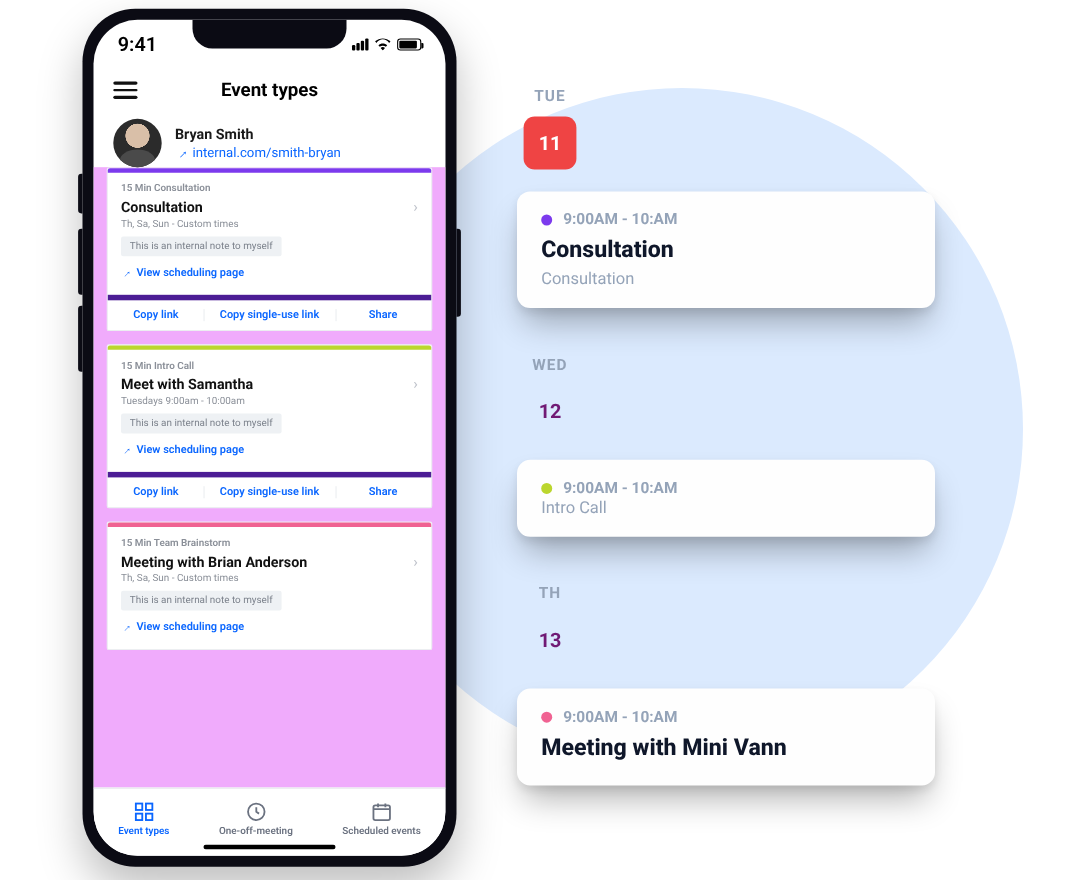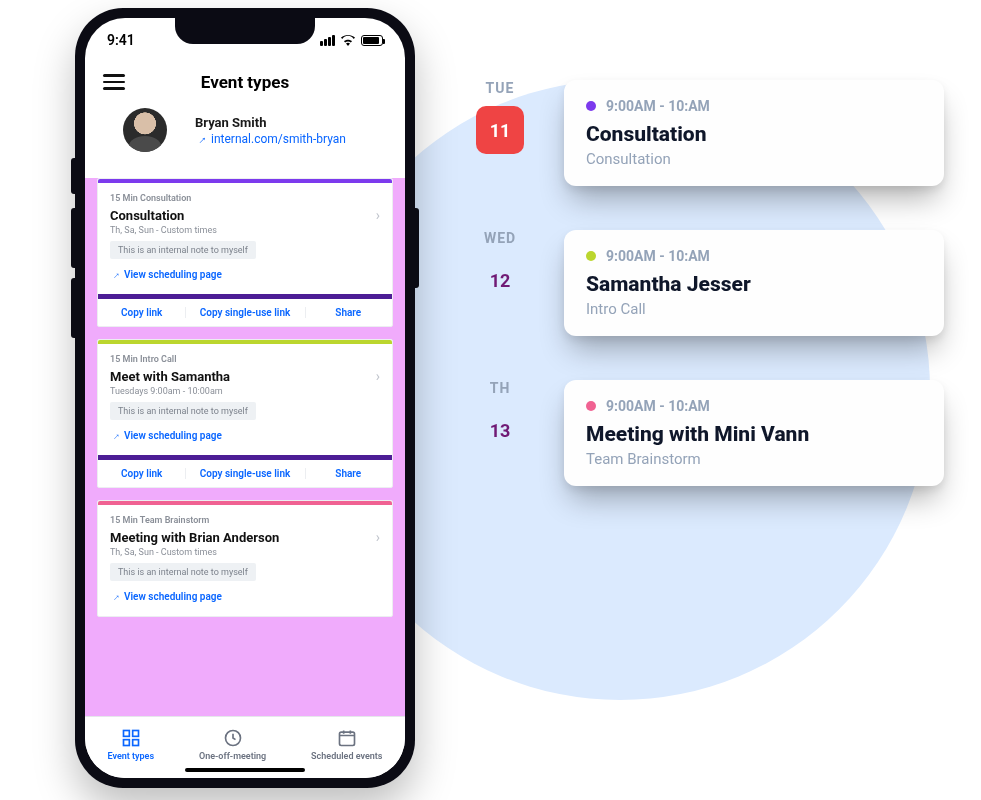--- a/index.html
+++ b/index.html
@@ -63,42 +63,41 @@
     top: 0; left: 50%; transform: translateX(-50%);
     width: 140px; height: 26px;
     background: #0b0b14;
     border-radius: 0 0 18px 18px;
     z-index: 5;
   }
   .statusbar {
     height: 44px;
     display: flex; align-items: center; justify-content: space-between;
     padding: 0 22px;
-    font-size: 14px; font-weight: 600;
+    font-size: 18px; font-weight: 600;
   }
   .sbi { display:flex; gap:5px; align-items:center; }
   .signal { display:flex; gap:1px; align-items:flex-end; }
   .signal span { width:3px; background:#000; border-radius:1px; }
   .wifi { width:16px; height:12px; }
   .batt { width:22px; height:11px; border:1.5px solid #000; border-radius:3px; position:relative; }
   .batt:after { content:""; position:absolute; right:-3px; top:3px; width:2px; height:5px; background:#000; border-radius:0 1px 1px 0; }
   .batt:before { content:""; position:absolute; left:1px; top:1px; bottom:1px; width:16px; background:#000; border-radius:1px; }
 
   .topnav {
     display: flex; align-items: center; justify-content: center;
     height: 40px; position: relative;
   }
   .hamburger { position:absolute; left:18px; top:8px; cursor:pointer; }
   .hamburger div { width:22px; height:2.5px; background:#111; margin:4px 0; border-radius:2px; }
   .topnav h1 { font-size: 17px; font-weight: 700; }
 
   .profile {
-    display:flex; gap:28px; align-items:center;
-    padding: 6px 18px 26px;
-    margin-left: 20px;
+    display:flex; gap:12px; align-items:center;
+    padding: 6px 18px 0;
   }
   .avatar {
     width:44px; height:44px; border-radius:50%;
     background: radial-gradient(circle at 50% 35%, #d9bfa8 0 30%, #2b2b2b 31% 100%);
     position:relative; overflow:hidden;
   }
   .avatar:after { content:""; position:absolute; bottom:-4px; left:6px; right:6px; height:20px; background:#4a4a4a; border-radius:50% 50% 0 0; }
   .profile .name { font-size: 13px; font-weight: 700; color:#1a1a1a; }
   .profile .link { font-size: 12px; color:#0a66ff; display:flex; gap:4px; align-items:center; margin-top:2px; }
 
@@ -138,21 +137,21 @@
   .tab { display:flex; flex-direction:column; align-items:center; gap:3px; font-size:9px; color:#6b7280; font-weight:600; }
   .tab.active { color:#0a66ff; }
   .tab svg { width:20px; height:20px; }
   .homebar { position:absolute; bottom:6px; left:50%; transform:translateX(-50%); width:120px; height:4px; background:#000; border-radius:3px; }
 
   
   .schedule {
     position:absolute; left:470px; top:80px; z-index:3;
     display:flex; flex-direction:column; gap:44px;
   }
-  .srow { display:flex; gap:34px; align-items:flex-start; }
+  .srow { display:flex; gap:20px; align-items:flex-start;flex-direction:column; }
   .daycol { width:60px; text-align:center; }
   .dow { font-size:14px; font-weight:700; color:#94a3b8; letter-spacing:1px; margin-bottom:10px; }
   .dnum {
     width:48px; height:48px; margin:0 auto; border-radius:10px;
     display:flex; align-items:center; justify-content:center;
     font-size:18px; font-weight:700; color:#701a75;
   }
   .dnum.active { background:#ef4444; color:#fff; }
   .mcard {
     width:380px; background:#fefefe; border-radius:12px;
@@ -326,31 +325,29 @@
   <div class="srow">
     <div class="daycol">
       <div class="dow">WED</div>
       <div class="dnum">12</div>
     </div>
     <div class="mcard">
       <div class="mtime">
         <span class="dot" style="background:#bbd62e"></span>
         <span class="t">9:00AM - 10:AM</span>
       </div>
-      <div class="mtitle">Samantha Jesser</div>
       <div class="msub">Intro Call</div>
     </div>
   </div>
   <div class="srow">
     <div class="daycol">
       <div class="dow">TH</div>
       <div class="dnum">13</div>
     </div>
     <div class="mcard">
       <div class="mtime">
         <span class="dot" style="background:#f06292"></span>
         <span class="t">9:00AM - 10:AM</span>
       </div>
       <div class="mtitle">Meeting with Mini Vann</div>
-      <div class="msub">Team Brainstorm</div>
     </div>
   </div>
 </div>
 
 </body></html>

